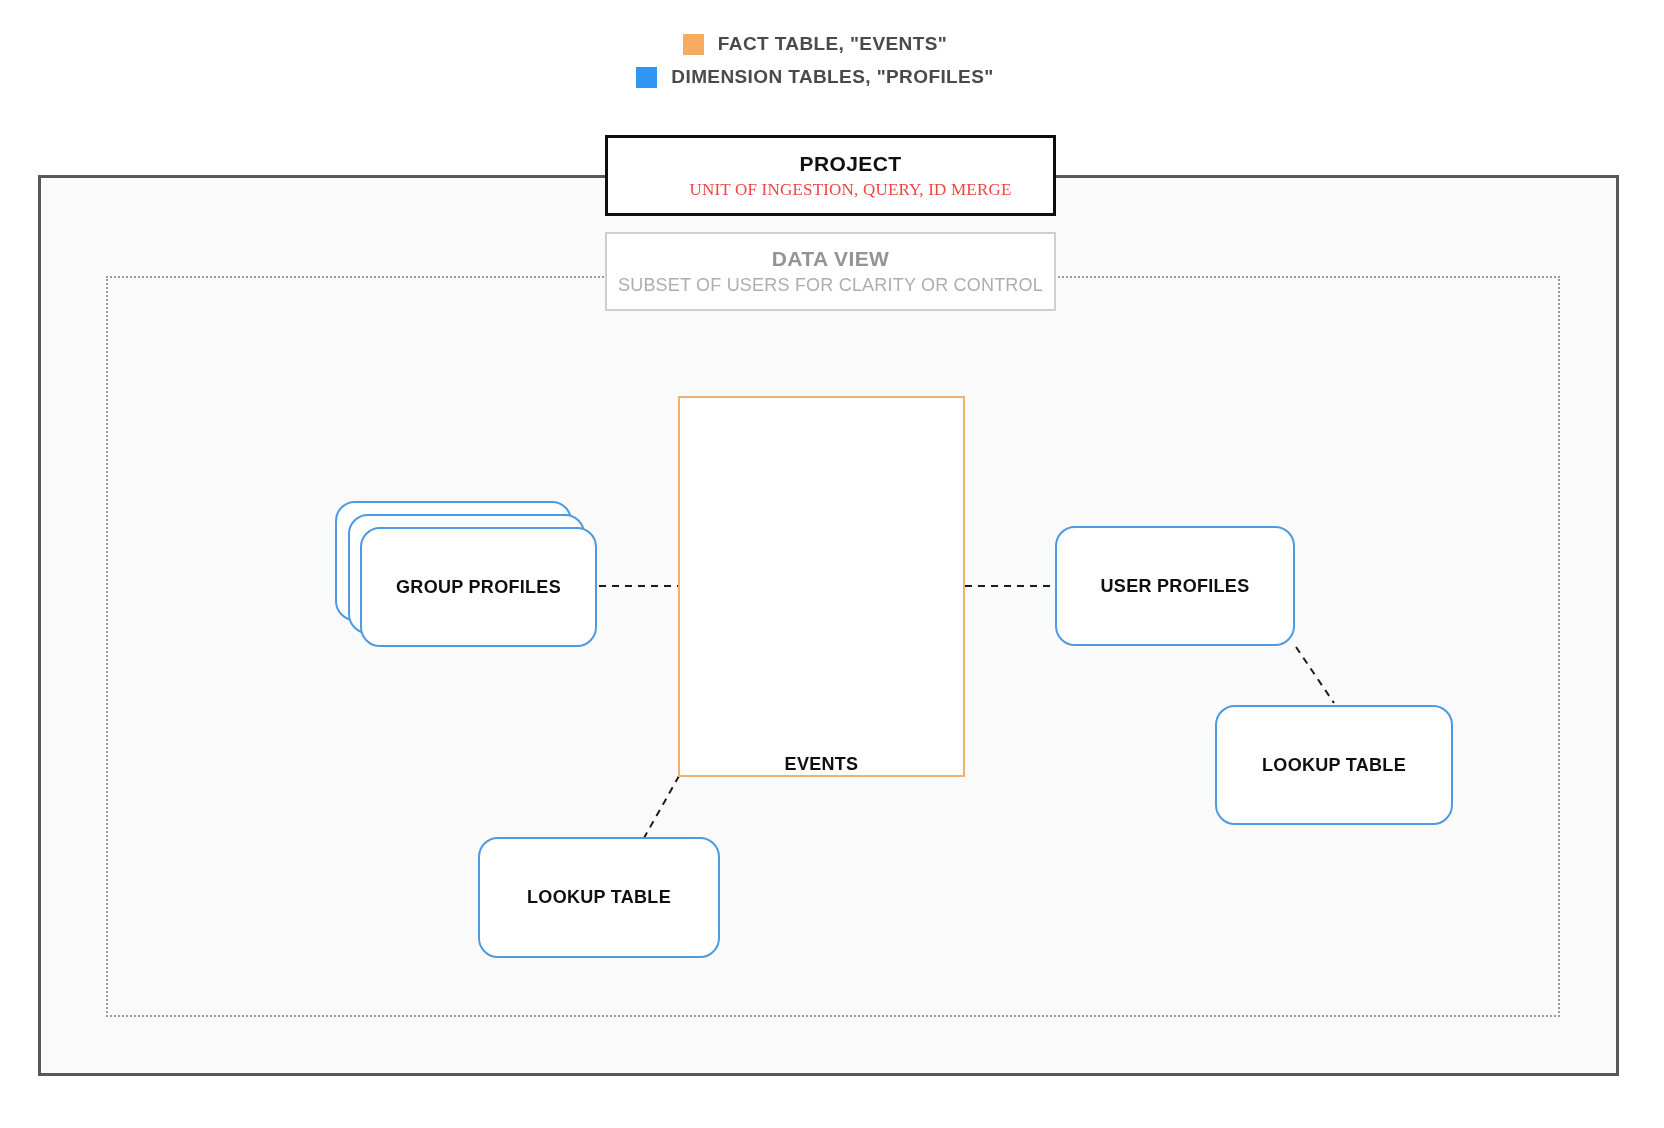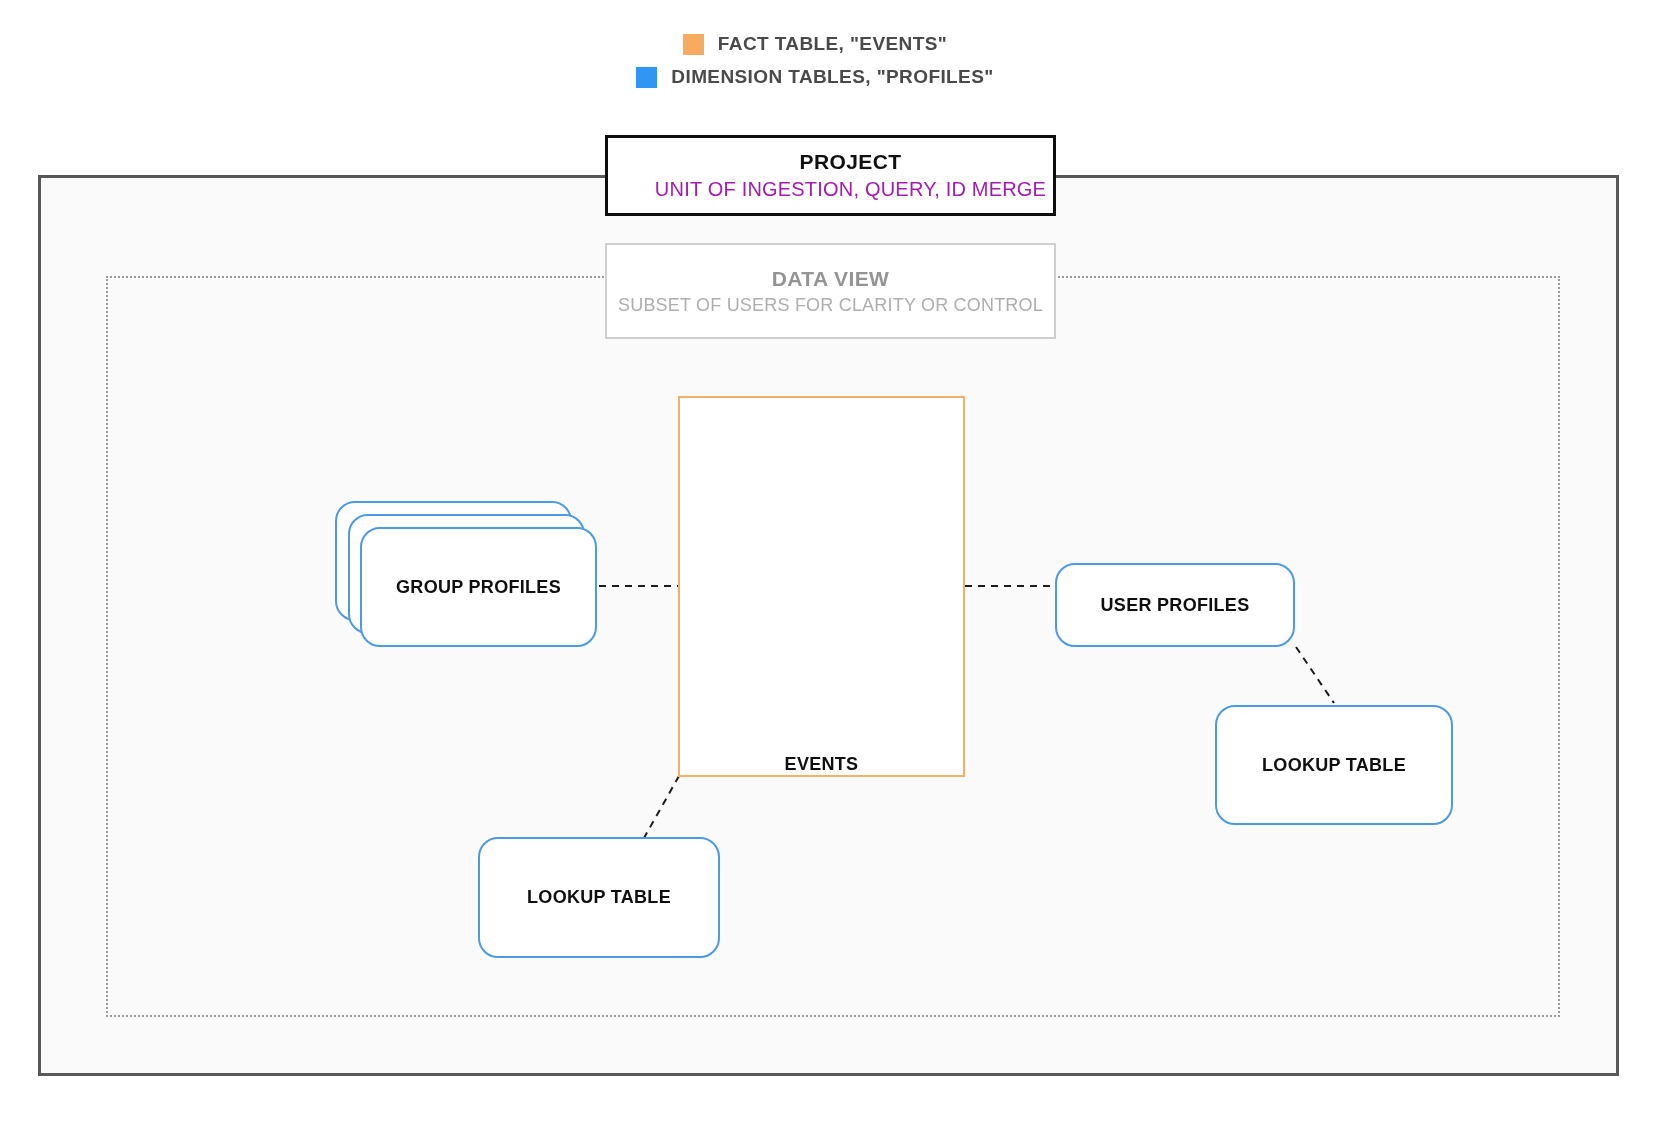--- a/index.html
+++ b/index.html
@@ -35,22 +35,22 @@
   }
 
   
   .header-box {
     position: absolute; left: 605px; width: 451px;
     display: flex; flex-direction: column; align-items: center; justify-content: center;
     background: #ffffff; text-align: center;
   }
   .project-box { top: 135px; height: 81px; border: 3px solid #0e0e0e; gap: 4px; padding-left: 40px; }
   .project-title { font-size: 21px; font-weight: 700; color: #101010; letter-spacing: 0.4px; }
-  .project-subtitle { font-size: 20px; color: #a21caf; letter-spacing: 0.2px; }
-  .dataview-box { top: 243px; height: 96px; border: 2px solid #cfcfcf; gap: 4px; }
+  .project-subtitle { font-size: 17px; color: #ef4444; letter-spacing: 0.2px; font-family: Liberation Serif, serif; }
+  .dataview-box { top: 232px; height: 79px; border: 2px solid #cfcfcf; gap: 4px; }
   .dataview-title { font-size: 21px; font-weight: 700; color: #949494; letter-spacing: 0.4px; }
   .dataview-subtitle { font-size: 18px; color: #aeaeae; letter-spacing: 0.2px; }
 
   
   .connectors { position: absolute; left: 0; top: 0; width: 1664px; height: 1128px; pointer-events: none; }
 
   
   .node {
     position: absolute; background: #ffffff;
     border: 2px solid #4d9ae2; border-radius: 20px;
@@ -61,21 +61,21 @@
     text-align: center; white-space: nowrap;
   }
   .events-box {
     position: absolute; left: 678px; top: 396px; width: 287px; height: 381px;
     background: #ffffff; border: 2px solid #efb26c;
     display: flex; align-items: flex-end; justify-content: center;
   }
   .stack-card-back { left: 335px; top: 501px; width: 237px; height: 120px; }
   .stack-card-mid  { left: 348px; top: 514px; width: 237px; height: 120px; }
   .group-profiles  { left: 360px; top: 527px; width: 237px; height: 120px; justify-content: center; }
-  .user-profiles   { left: 1055px; top: 526px; width: 240px; height: 84px; margin-top: 37px; }
+  .user-profiles   { left: 1055px; top: 526px; width: 240px; height: 120px; }
   .lookup-right    { left: 1215px; top: 705px; width: 238px; height: 120px; }
   .lookup-bottom   { left: 478px;  top: 837px; width: 242px; height: 121px; }
 </style>
 </head>
 <body>
 
 <div class="canvas">
 
   <div class="legend">
     <div class="legend-row">

